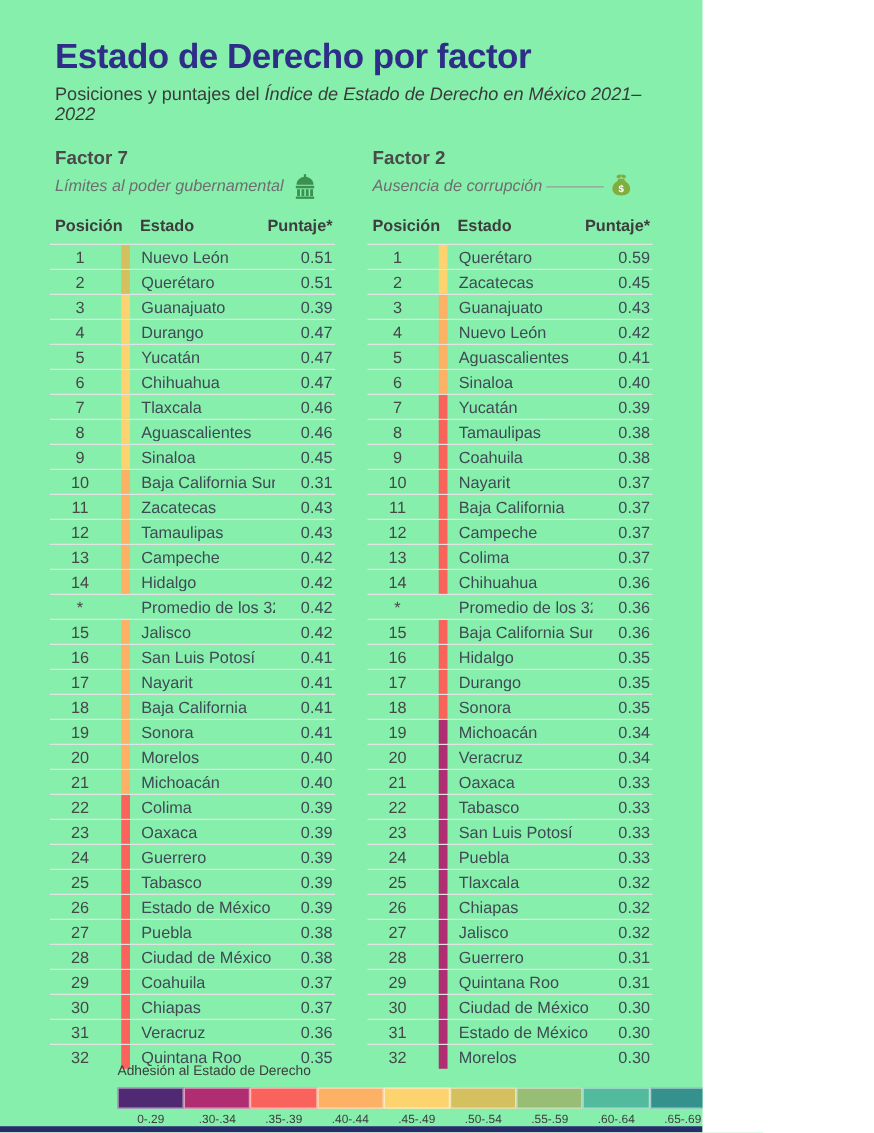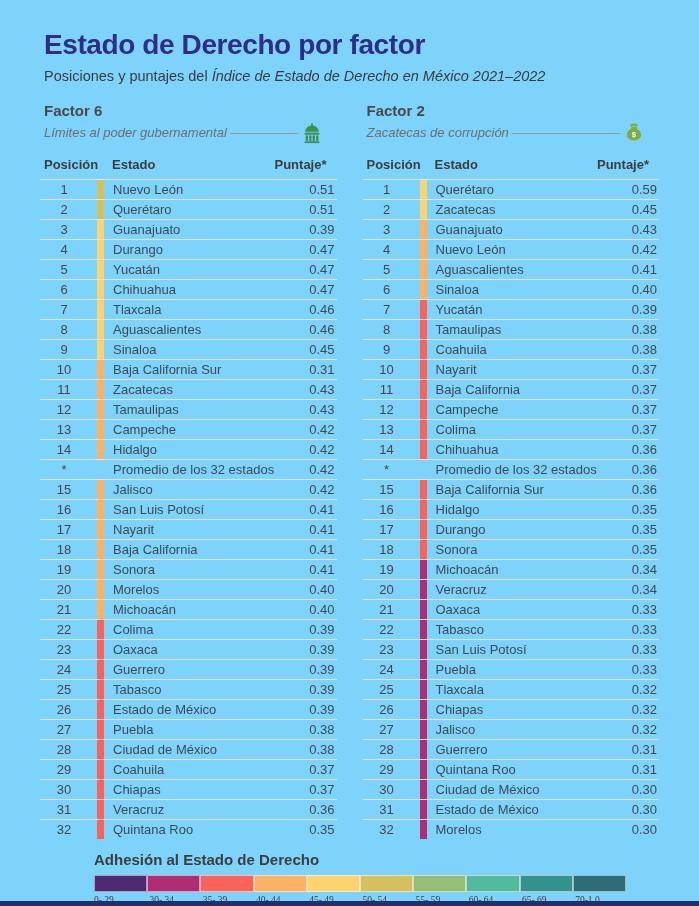--- a/index.html
+++ b/index.html
@@ -1,69 +1,69 @@
 <!DOCTYPE html>
 <html><head>
 <meta charset="utf-8">
 <style>
   html,body{margin:0;padding:0;background:#fff;}
   .page{
-    width:699px;height:906px;position:relative;overflow:hidden;background:#7dd3fc;
+    width:562px;height:906px;position:relative;overflow:hidden;background:#86efac;
     font-family:"Liberation Sans", sans-serif;color:#3f4a54;
   }
   .header{padding:30px 44px 0 44px;}
   .title{font-size:28px;font-weight:bold;color:#2e2d87;letter-spacing:-0.4px;line-height:1.1;}
   .subtitle{font-size:14.5px;color:#3b3b3b;margin-top:7px;}
   .subtitle .it{font-style:italic;}
 
   .columns{display:flex;gap:26px;padding:0 40px;margin-top:18px;}
   .factor-col{flex:1;min-width:0;}
   .factor-name{font-size:15px;font-weight:bold;color:#4a4a4a;padding-left:4px;}
   .factor-sub{display:flex;align-items:center;gap:3px;margin-top:3px;padding-left:4px;padding-right:14px;}
   .factor-sub .txt{font-style:italic;color:#6e6e6e;font-size:13px;white-space:nowrap;}
   .factor-sub .rule{flex:1;border-top:1px solid #9b9b9b;margin-top:1px;}
   .factor-icon{width:22px;height:22px;flex:0 0 auto;display:block;}
 
   .col-headers{display:flex;margin-top:13px;font-size:13px;font-weight:bold;color:#3d3d3d;padding:0 0 7px 4px;}
   .h-pos{width:56px;}
   .h-state{flex:1;padding-left:12px;}
-  .h-score{width:60px;text-align:left;padding-right:2px;}
+  .h-score{width:60px;text-align:right;padding-right:2px;}
 
   .rows{}
   .row{display:flex;align-items:center;height:19px;border-top:1px solid #e3e3e3;font-size:13px;color:#3f4a54;}
   .rank{width:48px;text-align:center;color:#474747;flex:0 0 auto;}
   .chip{width:7px;align-self:stretch;margin-left:9px;flex:0 0 auto;}
   .state{flex:1;padding-left:9px;white-space:nowrap;overflow:hidden;}
   .score{width:46px;text-align:right;padding-right:2px;flex:0 0 auto;}
 
   .legend{position:absolute;left:94px;top:851px;width:532px;}
-  .legend-title{font-size:15px;font-weight:bold;color:#3d3d3d;margin-bottom:7px;}
+  .legend-title{font-size:11px;font-weight:normal;color:#3d3d3d;margin-bottom:7px;}
   .legend-bar{display:flex;height:17px;}
   .legend-seg{flex:1;border:1px solid rgba(255,255,255,0.55);}
   .legend-labels{display:flex;margin-top:3px;}
-  .legend-label{flex:1;font-size:9.5px;color:#3d3d3d;font-family:Liberation Serif, serif;}
+  .legend-label{flex:1;text-align:center;font-size:9.5px;color:#3d3d3d;}
 
   .footer-strip{position:absolute;left:0;right:0;bottom:0;height:5px;}
 </style>
 </head>
 <body>
 
 <div class="page">
 
   <div class="header">
     <div class="title" style="color: rgb(46, 45, 135);">Estado de Derecho por factor</div>
     <div class="subtitle">
       <span>Posiciones y puntajes del </span><span class="it">Índice de Estado de Derecho en México 2021–2022</span>
     </div>
   </div>
 
   <div class="columns">
 
     <div class="factor-col">
-      <div class="factor-name">Factor 6</div>
+      <div class="factor-name">Factor 7</div>
       <div class="factor-sub">
         <span class="txt">Límites al poder gubernamental</span>
         <span class="rule"></span>
         <svg class="factor-icon" viewBox="0 0 24 24">
           <g fill="#3a9150">
             <rect x="11" y="1.5" width="2" height="3.2"></rect>
             <path d="M12 3.8 C7.6 3.8 4.6 7.2 4.6 10.6 L19.4 10.6 C19.4 7.2 16.4 3.8 12 3.8 Z"></path>
             <rect x="4" y="11.6" width="16" height="2.2"></rect>
             <rect x="5.1" y="14.6" width="2.5" height="6"></rect>
             <rect x="8.9" y="14.6" width="2.5" height="6"></rect>
@@ -308,21 +308,21 @@
     <span class="chip" style="background: rgb(250, 98, 92);"></span>
     <span class="state">Quintana Roo</span>
     <span class="score">0.35</span>
   </div>
 </div>
     </div>
 
     <div class="factor-col">
       <div class="factor-name">Factor 2</div>
       <div class="factor-sub">
-        <span class="txt">Zacatecas de corrupción</span>
+        <span class="txt">Ausencia de corrupción</span>
         <span class="rule"></span>
         <svg class="factor-icon" viewBox="0 0 24 24">
           <g fill="#7fae3e">
             <ellipse cx="10" cy="3.4" rx="2.2" ry="1.5" transform="rotate(-18 10 3.4)"></ellipse>
             <ellipse cx="14" cy="3.4" rx="2.2" ry="1.5" transform="rotate(18 14 3.4)"></ellipse>
             <path d="M9.6 5.4 h4.8 l1.2 2.2 c2.6 1.5 4.2 3.9 4.2 6.3 c0 3.8-3.2 6.1-7.8 6.1 s-7.8-2.3-7.8-6.1 c0-2.4 1.6-4.8 4.2-6.3 Z"></path>
           </g>
           <text x="12" y="16.8" font-size="8.5" font-weight="bold" fill="#ffffff" text-anchor="middle" font-family="Liberation Sans, sans-serif">$</text>
         </svg>
       </div>

